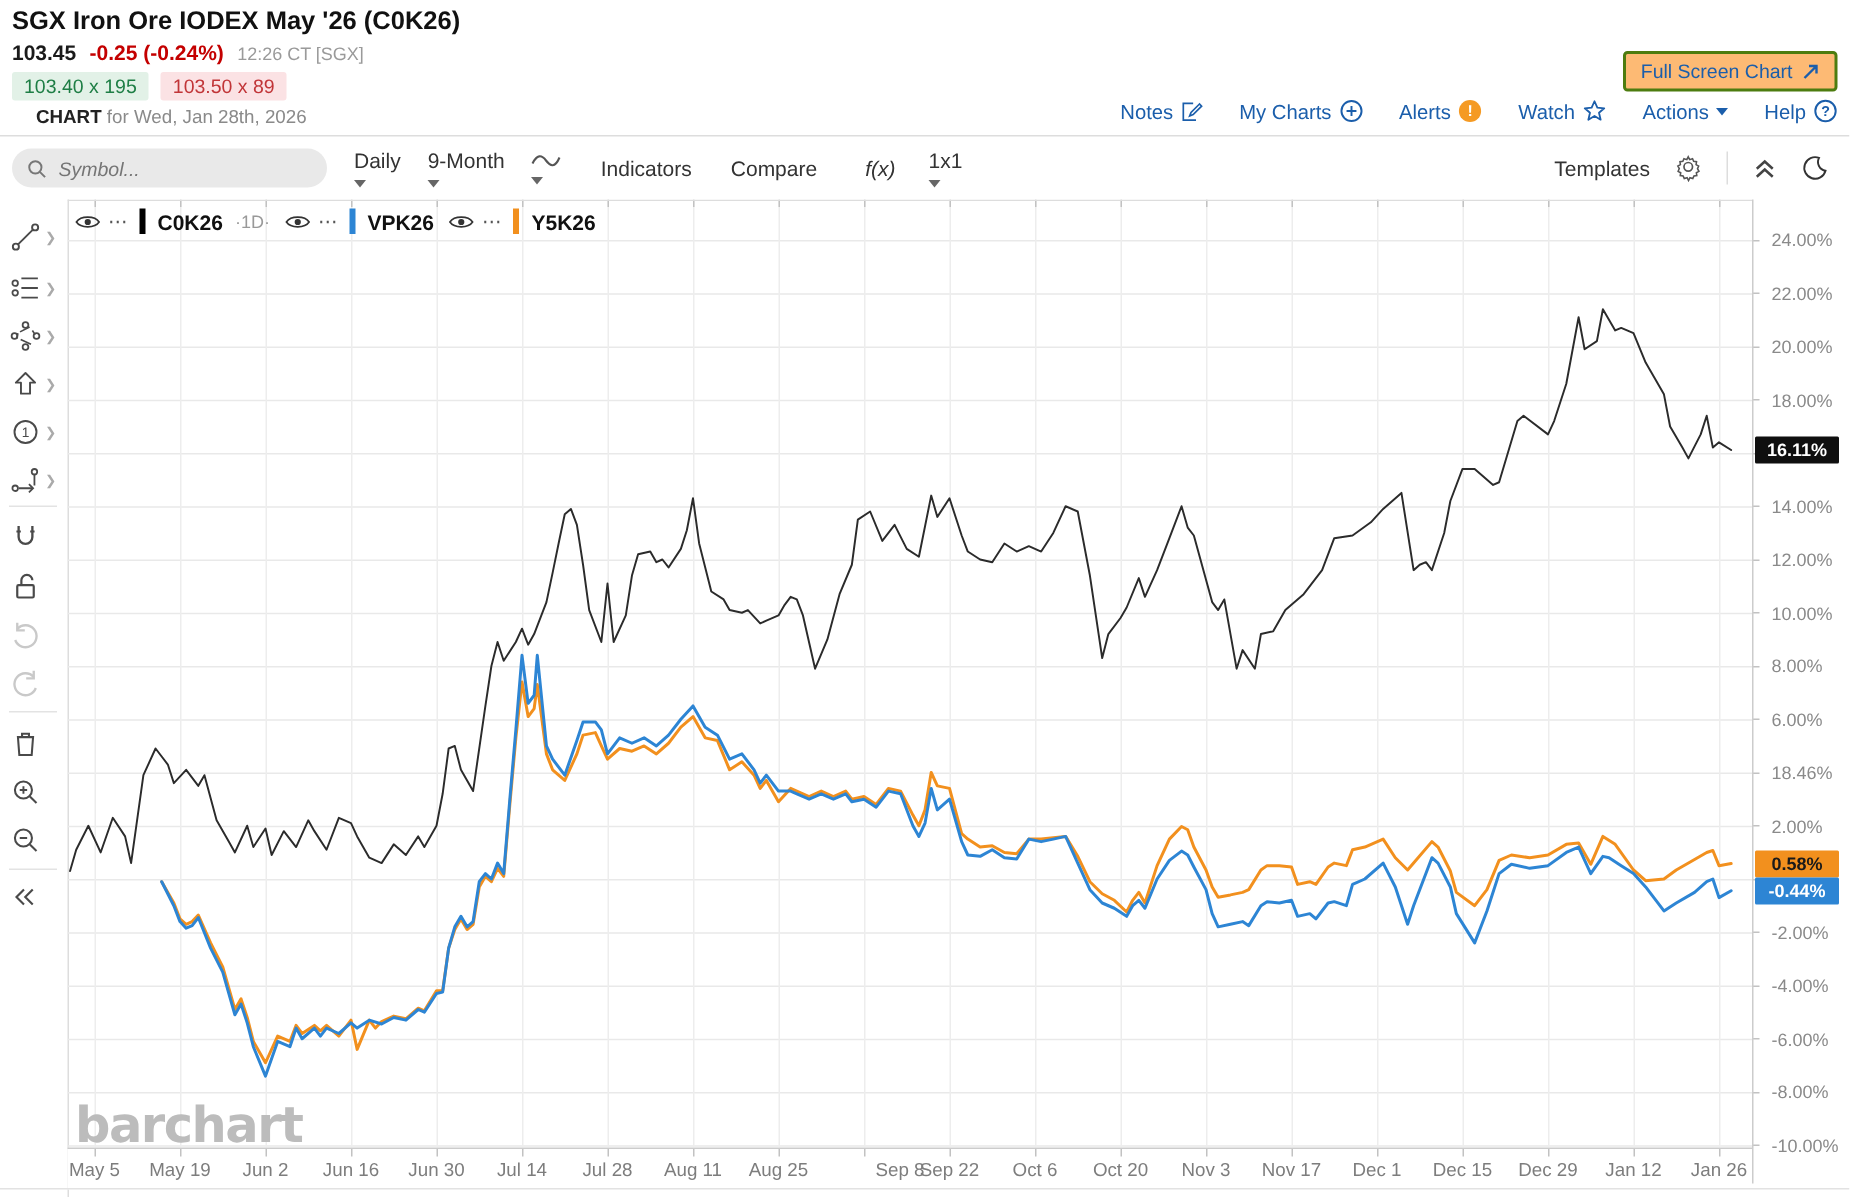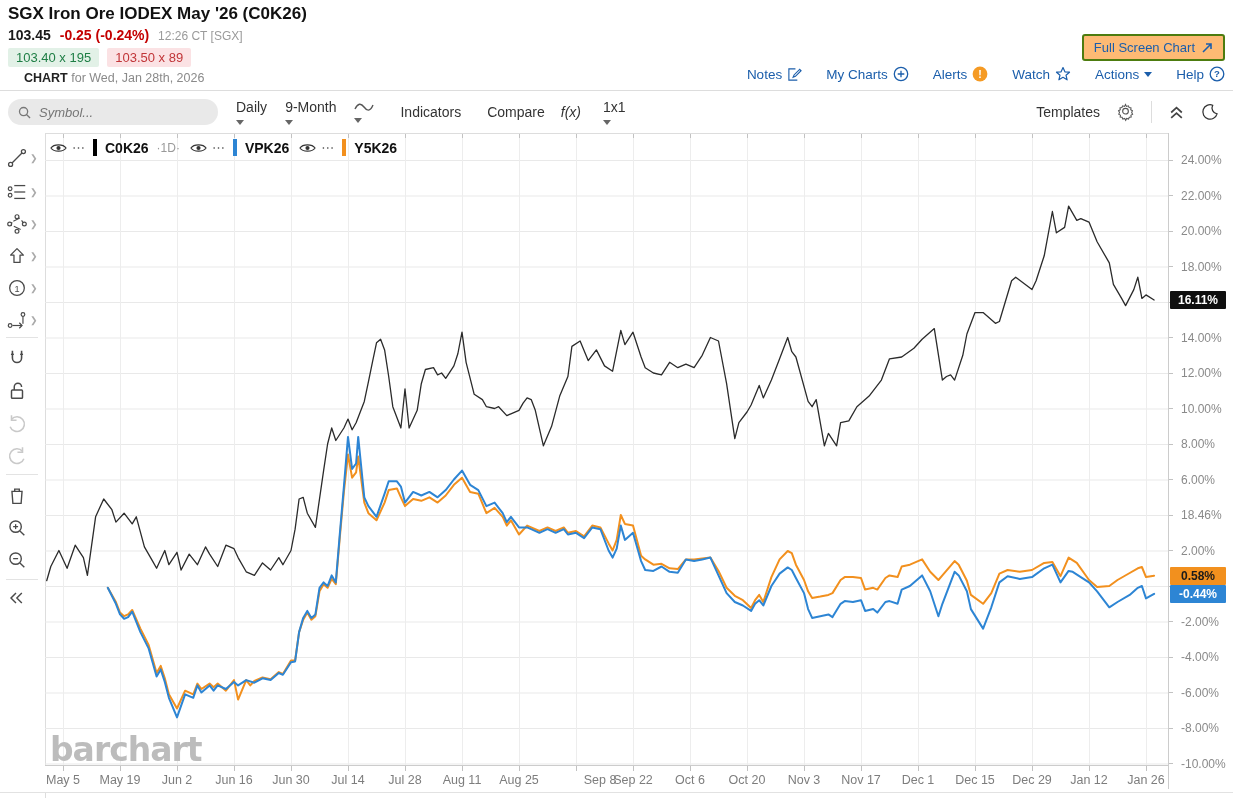--- a/index.html
+++ b/index.html
@@ -152,21 +152,21 @@
         <path d="M1 8 C4 2, 7 2, 10 6 S16 11, 19 4" stroke="#555" stroke-width="1.4" fill="none"></path>
       </svg>
     <span class="tb-caret"></span>
   </span>
   <span class="tb-item" style="margin-left:26px">
     <span>Indicators</span>
   </span>
   <span class="tb-item" style="margin-left:26px">
     <span>Compare</span>
   </span>
-  <span class="tb-item" style="margin-left:16px;font-style:italic">
+  <span class="tb-item" style="margin-left:32px;font-style:italic">
     <span>f(x)</span>
   </span>
   <span class="tb-item" style="margin-left:22px">
     <span>1x1</span>
     <span class="tb-caret"></span>
   </span>
   <div id="tb-right">
     <span class="tb-item">
       <span>Templates</span>
     </span>

